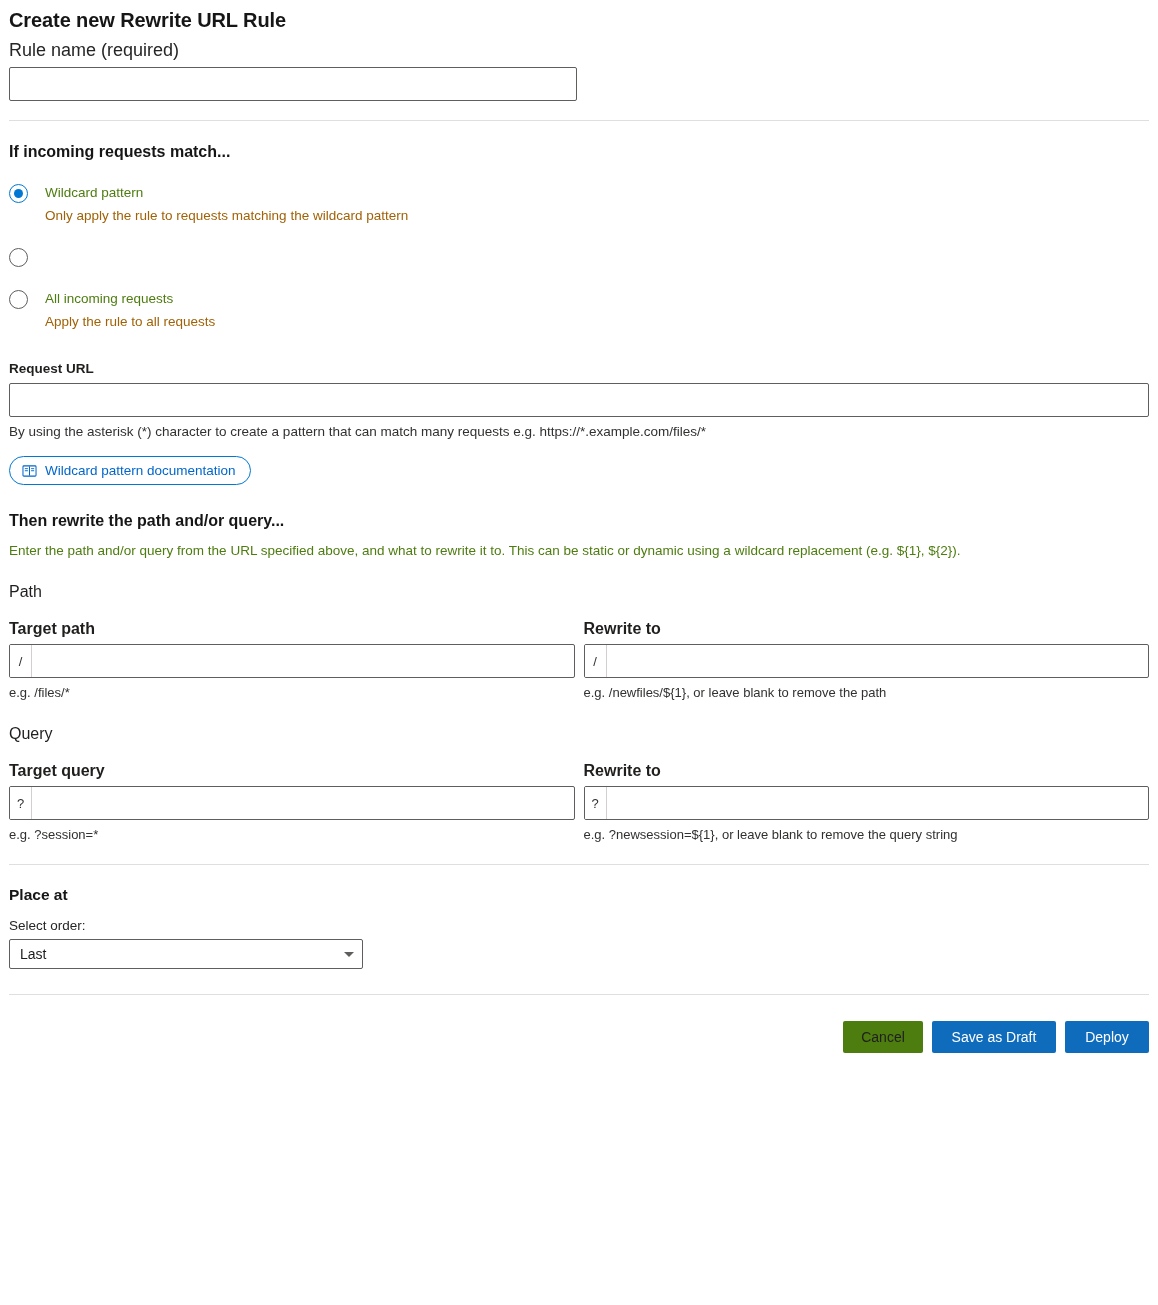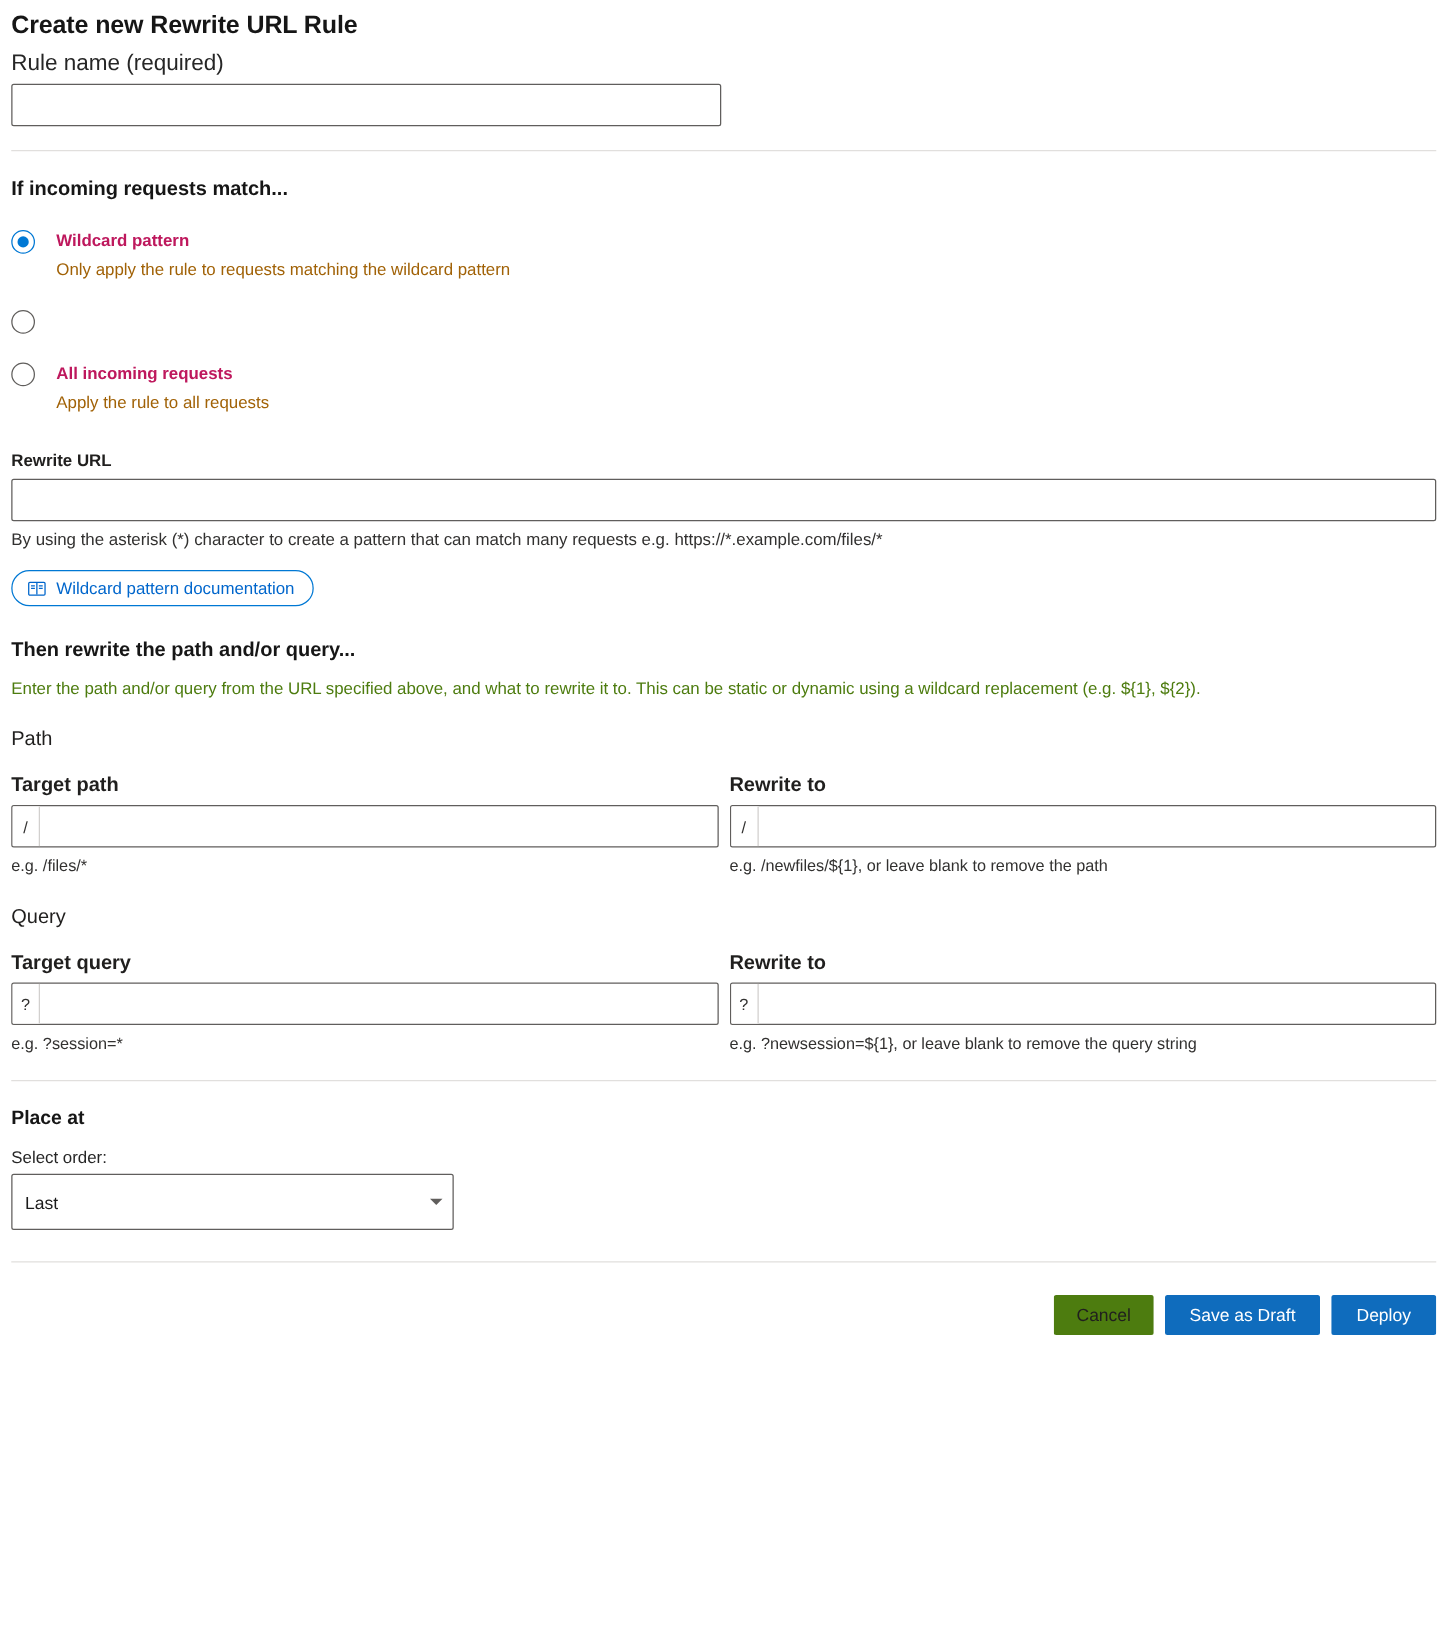--- a/index.html
+++ b/index.html
@@ -88,22 +88,22 @@
     content: "";
     position: absolute;
     left: 4px; top: 4px;
     width: 9px; height: 9px;
     border-radius: 50%;
     background: #0078d4;
   }
   .radio-texts { line-height: 1.45; }
   .radio-title {
     font-size: 13.5px;
-    font-weight: bold;
-    color: #be185d;
+    font-weight: normal;
+    color: #4d7c0f;
     display: block;
   }
   .radio-desc {
     font-size: 13.5px;
     color: #a16207;
     display: block;
     margin-top: 3px;
   }
   .strong-label {
     font-size: 13.5px;
@@ -204,21 +204,21 @@
     margin: 21px 0 0 0;
   }
   .select-label {
     font-size: 13.5px;
     color: #262626;
     margin-top: 14px;
     margin-bottom: 6px;
   }
   .select-box {
     width: 354px;
-    height: 45px;
+    height: 30px;
     border: 1px solid #605e5c;
     border-radius: 2px;
     background: #fff;
     display: flex;
     align-items: center;
     padding: 0 8px 0 10px;
     font-size: 14px;
     color: #1b1b1b;
     cursor: pointer;
     position: relative;
@@ -295,21 +295,21 @@
     <div class="radio-row">
       <span class="radio-outer"></span>
       <span class="radio-texts">
         <span class="radio-title">All incoming requests</span>
         <span class="radio-desc">Apply the rule to all requests</span>
       </span>
     </div>
 
   </div>
 
-  <div class="strong-label">Rewrite URL</div>
+  <div class="strong-label">Request URL</div>
   <input class="text-input" id="request-url-input" type="text" value="" placeholder="" style="">
   <div class="hint">By using the asterisk (*) character to create a pattern that can match many requests e.g. https://*.example.com/files/*</div>
 
   <a class="doc-link">
     <span>
       <svg width="15" height="14" viewBox="0 0 16 15" fill="none" xmlns="http://www.w3.org/2000/svg">
         <rect x="1" y="2" width="14" height="11" rx="1" stroke="#0066cc" stroke-width="1.1"></rect>
         <line x1="8" y1="2.6" x2="8" y2="12.4" stroke="#0066cc" stroke-width="1.1"></line>
         <line x1="3" y1="5" x2="6.3" y2="5" stroke="#0066cc" stroke-width="1"></line>
         <line x1="3" y1="7.2" x2="6.3" y2="7.2" stroke="#0066cc" stroke-width="1"></line>

